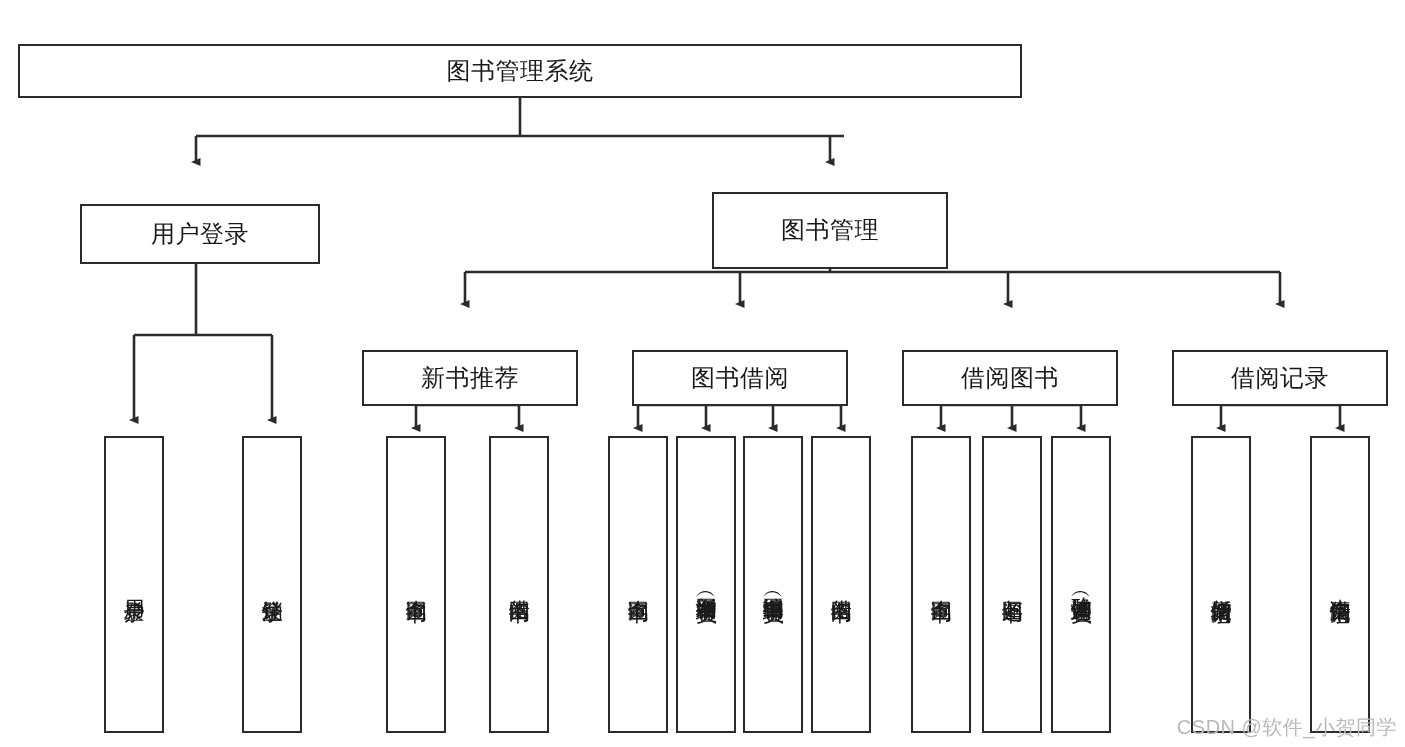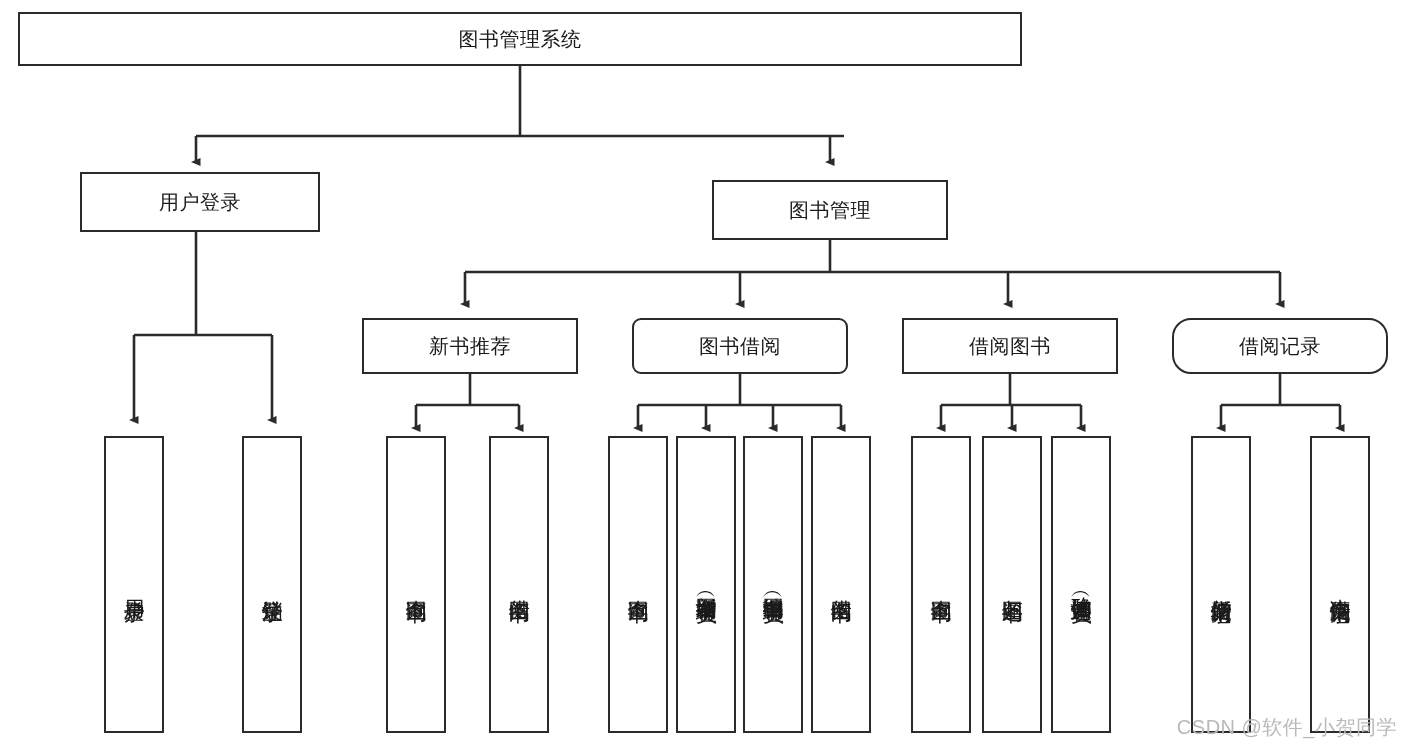--- a/index.html
+++ b/index.html
@@ -30,23 +30,24 @@
     box-sizing: border-box;
     background: #ffffff;
     border: 2px solid #2b2b2b;
     display: flex;
     align-items: center;
     justify-content: center;
     color: #1a1a1a;
     z-index: 2;
   }
   .node.horiz {
-    font-size: 20px;
+    font-size: 24px;
     letter-spacing: 0.5px;
     line-height: 1.2;
+    margin-top: 32px;
   }
   .node.vert {
     writing-mode: vertical-rl;
     text-orientation: upright;
     font-size: 21px;
     line-height: 1.25;
     letter-spacing: 1px;
     padding: 6px 0;
     align-items: center;
     justify-content: center;
@@ -125,34 +126,34 @@
     </g>
   </svg>
 
   <div class="node horiz" style="left:18px; top:12px; width:1004px; height:54px;">
     <span>图书管理系统</span>
   </div>
 
   <div class="node horiz" style="left:80px; top:172px; width:240px; height:60px;">
     <span>用户登录</span>
   </div>
-  <div class="node horiz" style="left:712px; top:180px; width:236px; height:60px;">
+  <div class="node horiz" style="left:712px; top:160px; width:236px; height:77px;">
     <span>图书管理</span>
   </div>
 
   <div class="node horiz" style="left:362px; top:318px; width:216px; height:56px;">
     <span>新书推荐</span>
   </div>
-  <div class="node horiz" style="left:632px; top:318px; width:216px; height:56px;border-radius:9px;">
+  <div class="node horiz" style="left:632px; top:318px; width:216px; height:56px;">
     <span>图书借阅</span>
   </div>
   <div class="node horiz" style="left:902px; top:318px; width:216px; height:56px;">
     <span>借阅图书</span>
   </div>
-  <div class="node horiz" style="left:1172px; top:318px; width:216px; height:56px;border-radius:19px;">
+  <div class="node horiz" style="left:1172px; top:318px; width:216px; height:56px;">
     <span>借阅记录</span>
   </div>
 
   <div class="node vert" style="left:104px; top:436px; width:60px; height:297px;">
     <span class="vtext">用户登录</span>
   </div>
   <div class="node vert" style="left:242px; top:436px; width:60px; height:297px;">
     <span class="vtext">注销登录</span>
   </div>
 

